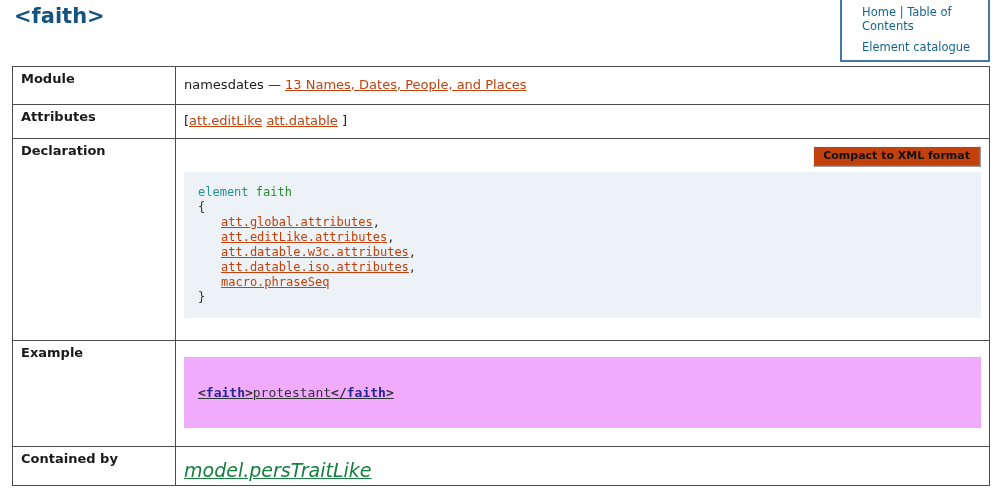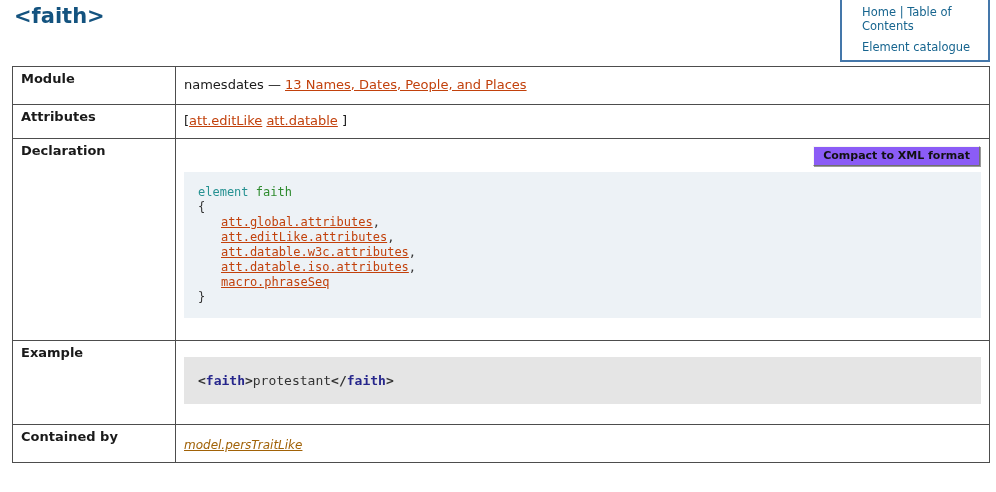--- a/index.html
+++ b/index.html
@@ -66,21 +66,21 @@
   tr.row-contained { height: 38px; }
   
   a.blue-link {
     color: #c2410c; text-decoration: underline; cursor: pointer;
   }
   
   .decl-toolbar { text-align: right; margin: 3px 1px 0 0; }
   .compact-btn {
     font-family: "DejaVu Sans", "Liberation Sans", sans-serif;
     font-size: 11px; font-weight: bold; color: #111;
-    background: #8b5cf6;
+    background: #c2410c;
     border: 1px solid;
     border-color: #f6f6f6 #707070 #707070 #f6f6f6;
     box-shadow: 1px 1px 0 #9a9a9a;
     padding: 2px 9px 3px 9px;
     cursor: pointer;
   }
   pre.code-block {
     margin: 6px 0 18px 0;
     background: #EDF2F6;
     padding: 13px 14px;
@@ -92,33 +92,34 @@
   .code-line { min-height: 15px; }
   .code-line.indent { padding-left: 23px; }
   .kw-element { color: #269292; }
   .el-name { color: #2E8B2E; }
   pre.code-block a.blue-link {
     font-family: "DejaVu Sans Mono", "Liberation Mono", monospace;
   }
   
   pre.example-block {
     margin: 12px 0 14px 0;
-    background: #e5e5e5;
-    padding: 16px 14px;
+    background: #f0abfc;
+    padding: 28px 14px;
     font-family: "DejaVu Sans Mono", "Liberation Mono", monospace;
     font-size: 13px; line-height: 15px;
     color: #333333;
+    text-decoration: underline;
   }
   .tag-punc { font-weight: bold; color: #333333; }
   .tag-name { font-weight: bold; color: #26268C; }
   
   .model-link {
     font-style: italic;
-    font-size: 12px;
-    color: #a16207; text-decoration: underline; cursor: pointer; text-align: right;
+    font-size: 19px;
+    color: #15803d; text-decoration: underline; cursor: pointer; text-align: right;
   }
   tr.row-contained td.content-cell { padding-top: 12px; }
 </style>
 </head>
 <body>
 
 <div class="header">
   <div class="page-title">&lt;faith&gt;</div>
   <div class="nav-box">
     <div class="nav-line1"><a>Home</a> <span>|</span> <a>Table of Contents</a></div>

